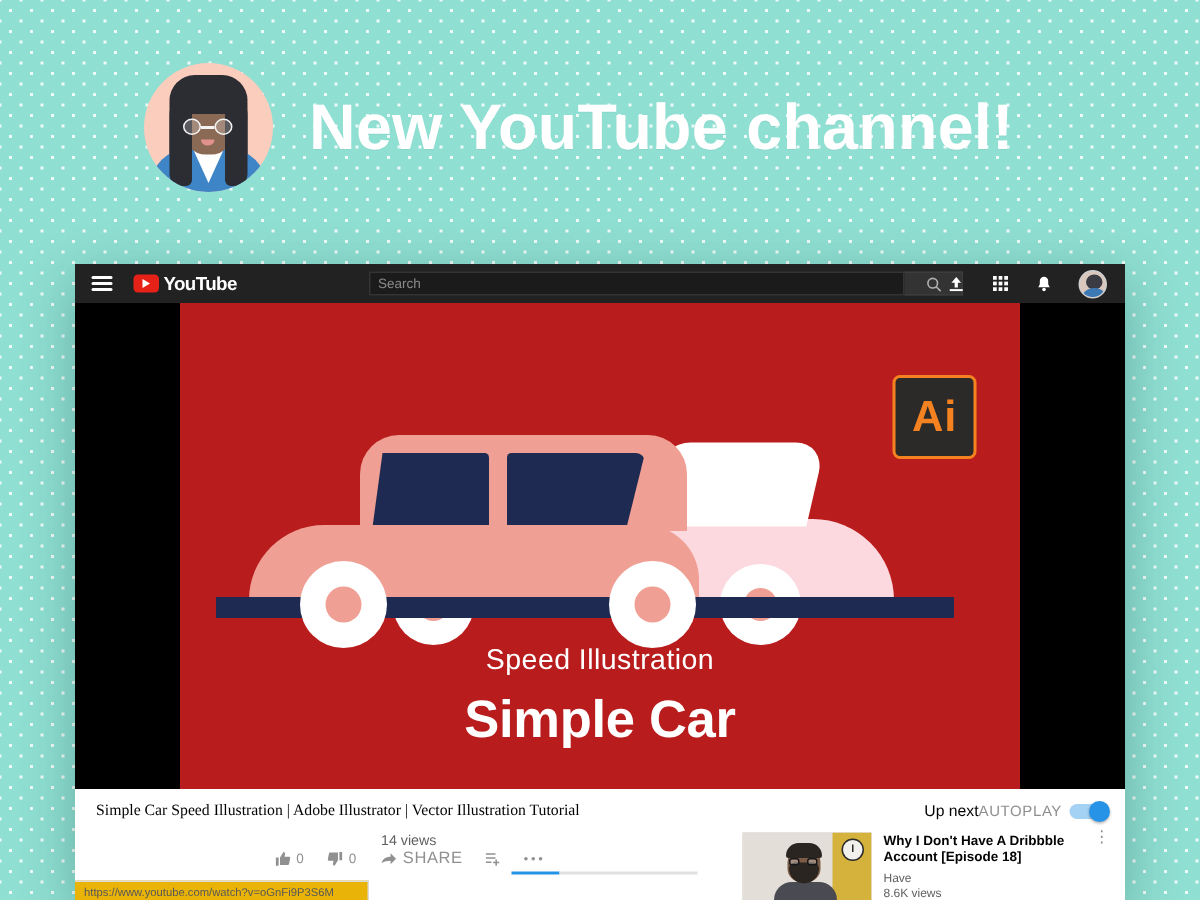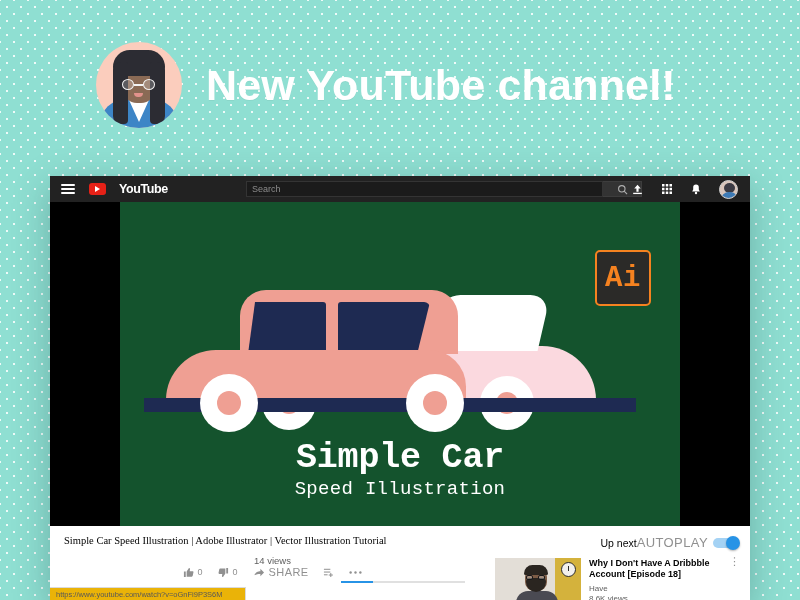--- a/index.html
+++ b/index.html
@@ -120,21 +120,21 @@
     height: 26px;
     background: #222222;
     display: flex; align-items: center;
     padding: 0 11px;
     position: relative;
   }
   .mh-left { display: flex; align-items: center; gap: 14px; }
   #hamburger { width: 14px; display: flex; flex-direction: column; gap: 2.5px; cursor: pointer; }
   #hamburger i { display: block; height: 1.7px; background: #ffffff; border-radius: 1px; }
 
-  #yt-logo { display: flex; align-items: center; gap: 13px; }
+  #yt-logo { display: flex; align-items: center; gap: 3px; }
   .yt-play {
     width: 17px; height: 12px; background: #e62117;
     border-radius: 3px; position: relative;
   }
   .yt-play::after {
     content: ""; position: absolute; left: 6.2px; top: 3px;
     border-left: 5.2px solid #ffffff;
     border-top: 3px solid transparent;
     border-bottom: 3px solid transparent;
   }
@@ -183,22 +183,22 @@
   }
 
   
   #player {
     height: 324px; background: #000000;
     display: flex; justify-content: center;
     position: relative;
   }
   #video-frame {
     width: 560px; height: 324px;
-    background: #14532d;
-    position: relative; overflow: hidden; font-family: Liberation Mono, monospace;
+    background: #b91c1c;
+    position: relative; overflow: hidden;
   }
 
   
   #ai-badge {
     position: absolute; right: 29px; top: 48px;
     width: 56px; height: 56px;
     background: #2b2a28;
     border: 2.6px solid #f58220;
     border-radius: 5px;
     display: flex; align-items: center; justify-content: center;
@@ -311,21 +311,21 @@
     content: ""; position: absolute; left: 32px; top: 0;
     width: 92px; height: 1.6px; background: #e0e0e0;
   }
 
   #secondary { width: 258px; padding-left: 14px; }
   #upnext-head {
     display: flex; align-items: center; justify-content: flex-end;
   }
   #upnext-label { font-size: 10.5px; color: #030303; }
   #autoplay-wrap { display: flex; align-items: center; gap: 5px; }
-  #autoplay-label { font-size: 13px; color: #909090; letter-spacing: .4px; }
+  #autoplay-label { font-size: 10px; color: #909090; letter-spacing: .4px; }
   #autoplay-toggle {
     width: 26px; height: 10px; border-radius: 6px;
     background: #a4d2f4; position: relative; cursor: pointer;
   }
   #autoplay-toggle::after {
     content: ""; position: absolute; right: -1px; top: -2px;
     width: 14px; height: 14px; border-radius: 50%;
     background: #2793e6; box-shadow: 0 1px 2px rgba(0,0,0,.3);
   }
 
@@ -497,22 +497,22 @@
         <div class="car-roof"></div>
         <div class="win w1"></div>
         <div class="win w2"></div>
         <div class="car-body"></div>
         <div class="car-ground"></div>
         <div class="car-wheel c1"></div>
         <div class="car-wheel c2"></div>
       </div>
 
       <div id="video-caption">
+        <div id="cap-sub">Speed Illustration</div>
         <div id="cap-main">Simple Car</div>
-        <div id="cap-sub">Speed Illustration</div>
       </div>
     </div>
   </div>
 
   <div id="below">
 
     <div id="primary">
       <div id="video-title">Simple Car Speed Illustration | Adobe Illustrator | Vector Illustration Tutorial</div>
 
       <div id="meta-row">

